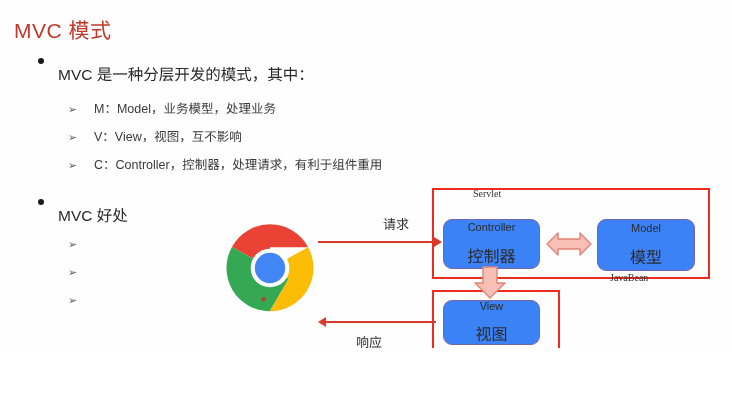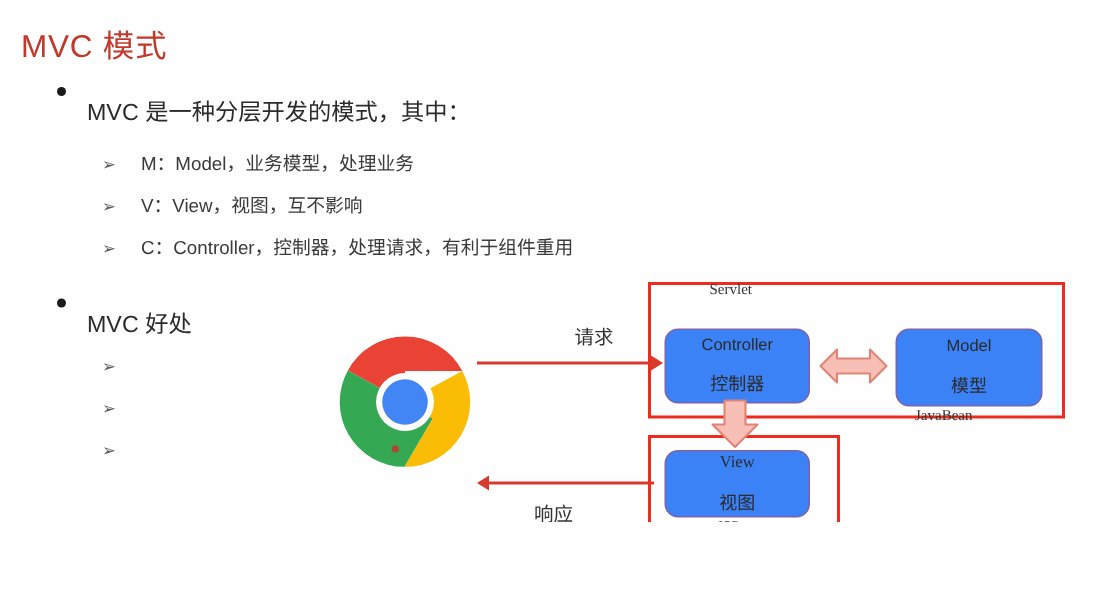--- a/index.html
+++ b/index.html
@@ -101,21 +101,21 @@
     background: #3b82f6;
     display: flex;
     flex-direction: column;
     align-items: center;
     justify-content: center;
     line-height: 1.25;
     color: #2b2b2b;
     gap: 12px;
   }
   .node .en { font-size: 11px; }
-  .node .cn { font-size: 12px; }
+  .node .cn { font-size: 16px; }
 
   
   .flow-line {
     position: absolute;
     height: 2px;
     background: #d93a2b;
   }
   .arrow-head {
     position: absolute;
     width: 0;
@@ -220,21 +220,21 @@
     <svg viewBox="0 0 48 30" width="48" height="30">
       <polygon points="2,15 13,4 13,10 35,10 35,4 46,15 35,26 35,20 13,20 13,26" fill="#f7bfb6" stroke="#e08476" stroke-width="1.4" stroke-linejoin="round"></polygon>
     </svg>
   </div>
 
   <div class="box-label" style="left:610px; top:272px;text-align:right;">JavaBean</div>
 
   <div class="red-box" style="left:432px; top:290px; width:128px; height:81px;"></div>
   <div class="box-label" style="left:478px; top:346px;">JSP</div>
 
-  <div class="node" style="left:443px; top:300px; width:97px; height:45px;font-family:Liberation Serif, serif;">
+  <div class="node" style="left:443px; top:300px; width:97px; height:45px;">
     <span class="en">View</span>
     <span class="cn">视图</span>
   </div>
 
   <div class="block-arrow" style="left:473px; top:266px; width:34px; height:34px;">
     <svg viewBox="0 0 34 34" width="34" height="34">
       <polygon points="10,1 24,1 24,17 32,17 17,32 2,17 10,17" fill="#f7bfb6" stroke="#e08476" stroke-width="1.4" stroke-linejoin="round"></polygon>
     </svg>
   </div>
 

